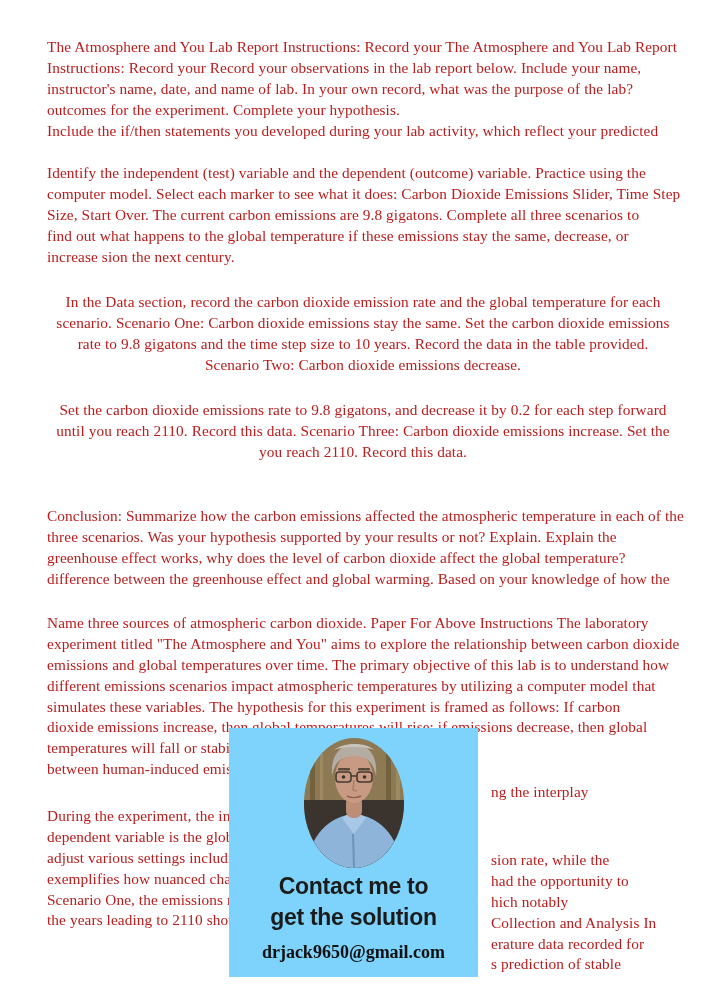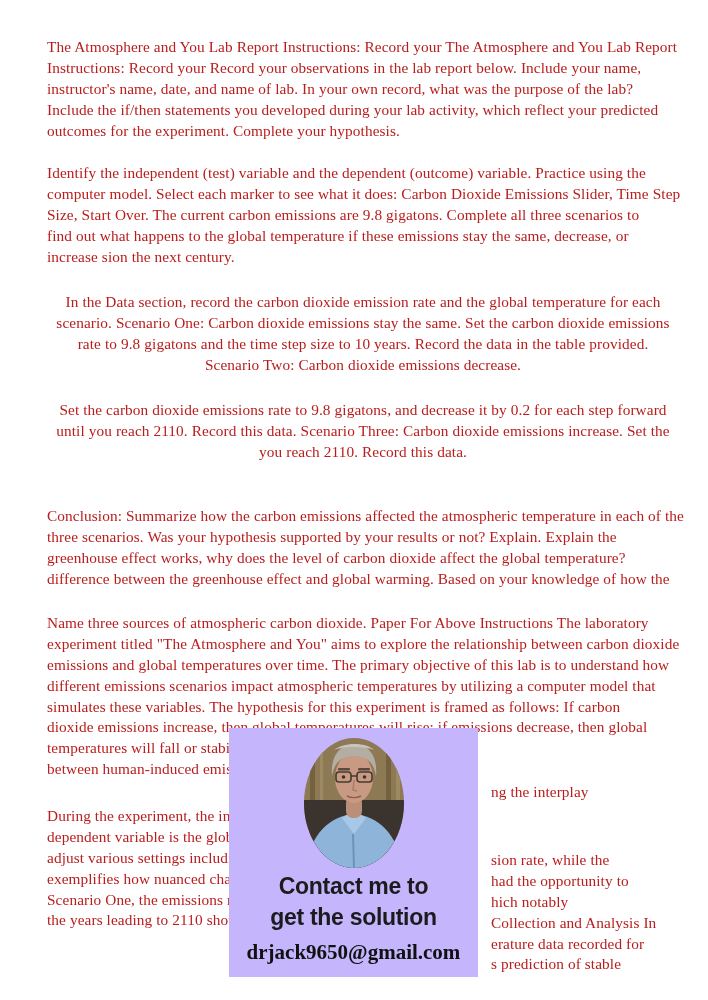--- a/index.html
+++ b/index.html
@@ -27,35 +27,35 @@
     overflow:hidden;flex:0 0 auto;
   }
   .contact-line{
     font-family:"Liberation Sans","DejaVu Sans",sans-serif;
     font-weight:700;font-size:23px;line-height:31px;color:#1b1b1b;
     letter-spacing:-0.3px;text-align:center;white-space:nowrap;
   }
   .contact-line.first{margin-top:3px;}
   .email-line{
     font-family:"Liberation Serif","DejaVu Serif",serif;
-    font-weight:700;font-size:21px;line-height:26px;color:#111111;
+    font-weight:700;font-size:18px;line-height:26px;color:#111111;
     margin-top:6px;text-align:center;white-space:nowrap;
   }
 </style>
 </head>
 <body>
 
 <div class="page">
   <div>
       <div class="para" style="top: 37px;">
         <div class="line">The Atmosphere and You Lab Report Instructions: Record your The Atmosphere and You Lab Report</div>
         <div class="line">Instructions: Record your Record your observations in the lab report below. Include your name,</div>
         <div class="line">instructor's name, date, and name of lab. In your own record, what was the purpose of the lab?</div>
+        <div class="line">outcomes for the experiment. Complete your hypothesis.</div>
         <div class="line">Include the if/then statements you developed during your lab activity, which reflect your predicted</div>
-        <div class="line">outcomes for the experiment. Complete your hypothesis.</div>
       </div>
       <div class="para" style="top: 163px;">
         <div class="line">Identify the independent (test) variable and the dependent (outcome) variable. Practice using the</div>
         <div class="line">computer model. Select each marker to see what it does: Carbon Dioxide Emissions Slider, Time Step</div>
         <div class="line">Size, Start Over. The current carbon emissions are 9.8 gigatons. Complete all three scenarios to</div>
         <div class="line">find out what happens to the global temperature if these emissions stay the same, decrease, or</div>
         <div class="line">increase sion the next century.</div>
       </div>
       <div class="para" style="top: 292px; text-align: center;">
         <div class="line">In the Data section, record the carbon dioxide emission rate and the global temperature for each</div>
@@ -87,21 +87,21 @@
       <div class="para" style="top: 806px;">
         <div class="line"><span class="frag-left">During the experiment, the inde</span><span class="frag-right">sion rate, while the</span></div>
         <div class="line"><span class="frag-left">dependent variable is the global</span><span class="frag-right">had the opportunity to</span></div>
         <div class="line"><span class="frag-left">adjust various settings including</span><span class="frag-right">hich notably</span></div>
         <div class="line"><span class="frag-left">exemplifies how nuanced chang</span><span class="frag-right">Collection and Analysis In</span></div>
         <div class="line"><span class="frag-left">Scenario One, the emissions rate</span><span class="frag-right">erature data recorded for</span></div>
         <div class="line"><span class="frag-left">the years leading to 2110 showe</span><span class="frag-right">s prediction of stable</span></div>
       </div>
     </div>
 
-  <div class="overlay" style="background: #c4b5fd;">
+  <div class="overlay" style="background: #7dd3fc;">
     <div class="photo-oval">
       <svg width="100" height="130" viewBox="0 0 100 130" xmlns="http://www.w3.org/2000/svg">
 
         <rect x="0" y="0" width="100" height="130" fill="#8d7a55"></rect>
         <rect x="6" y="0" width="5" height="130" fill="#74623f"></rect>
         <rect x="16" y="0" width="3" height="130" fill="#9c8a63"></rect>
         <rect x="82" y="0" width="5" height="130" fill="#74623f"></rect>
         <rect x="92" y="0" width="4" height="130" fill="#9c8a63"></rect>
 
         <rect x="0" y="62" width="100" height="68" fill="#3a332e"></rect>

